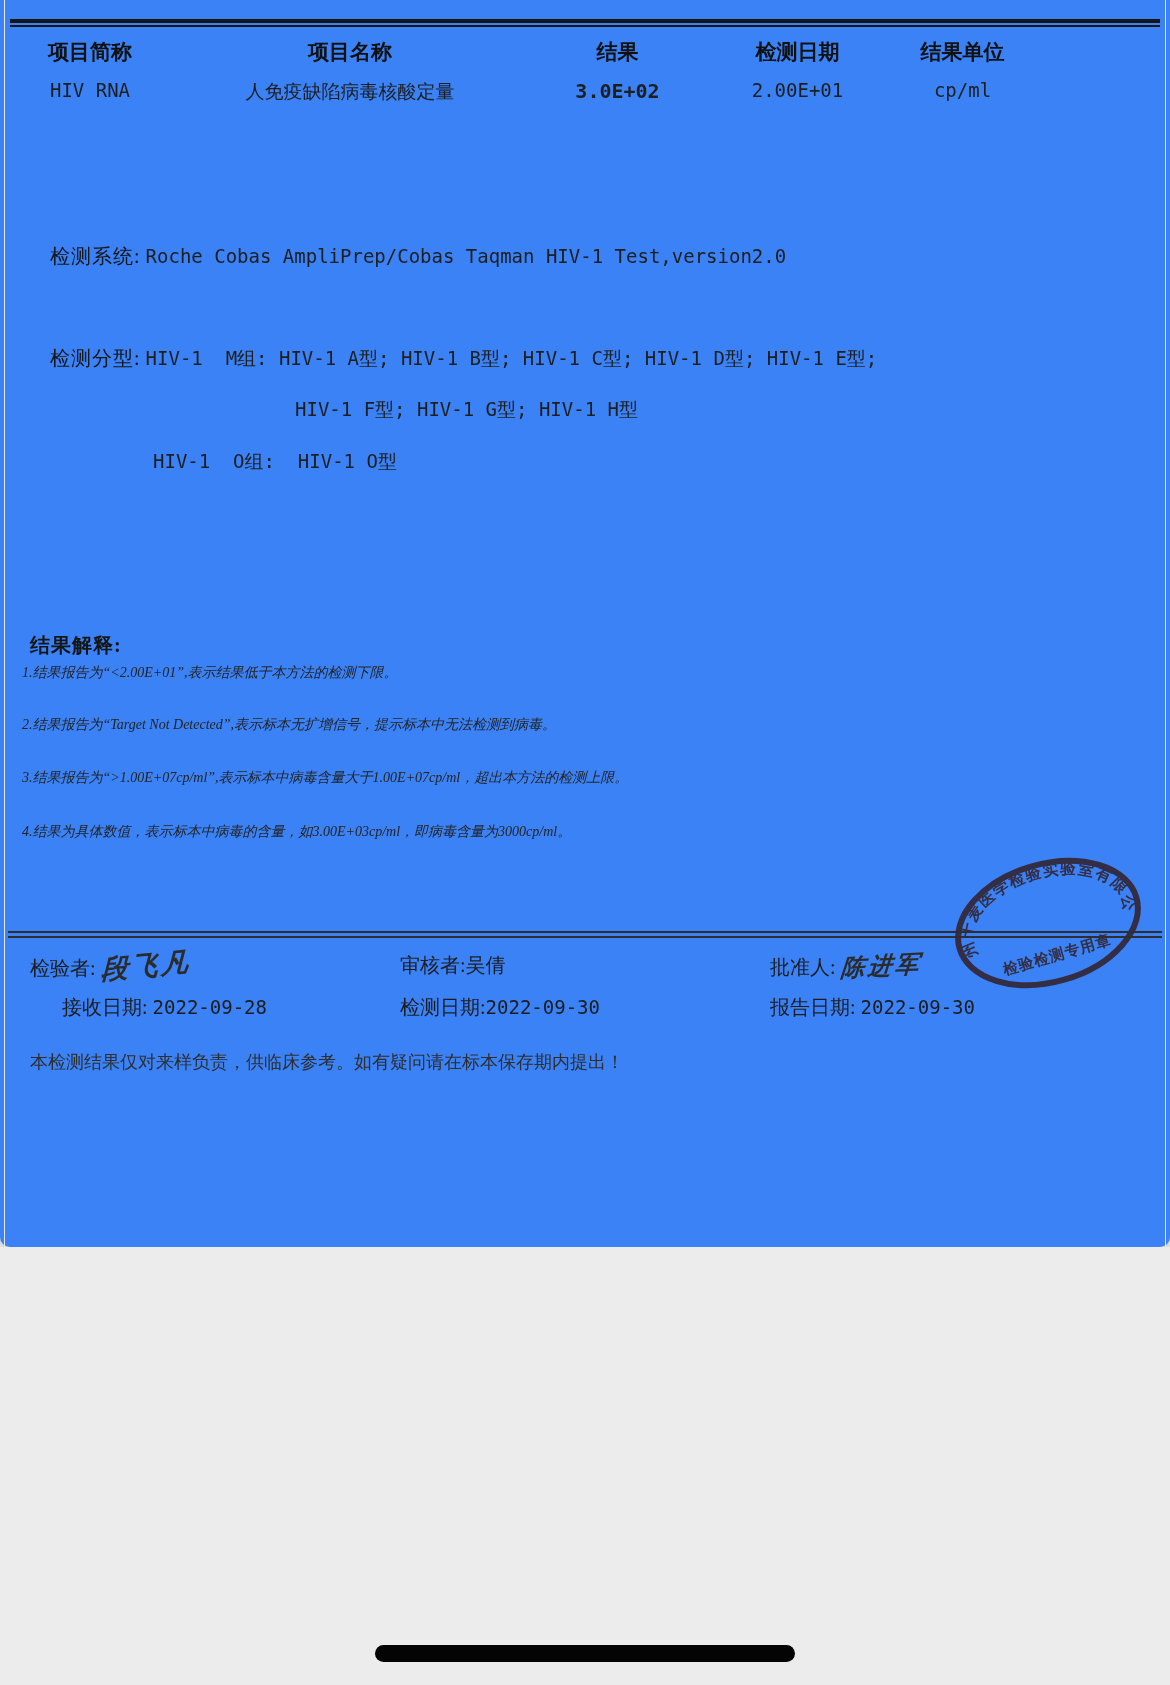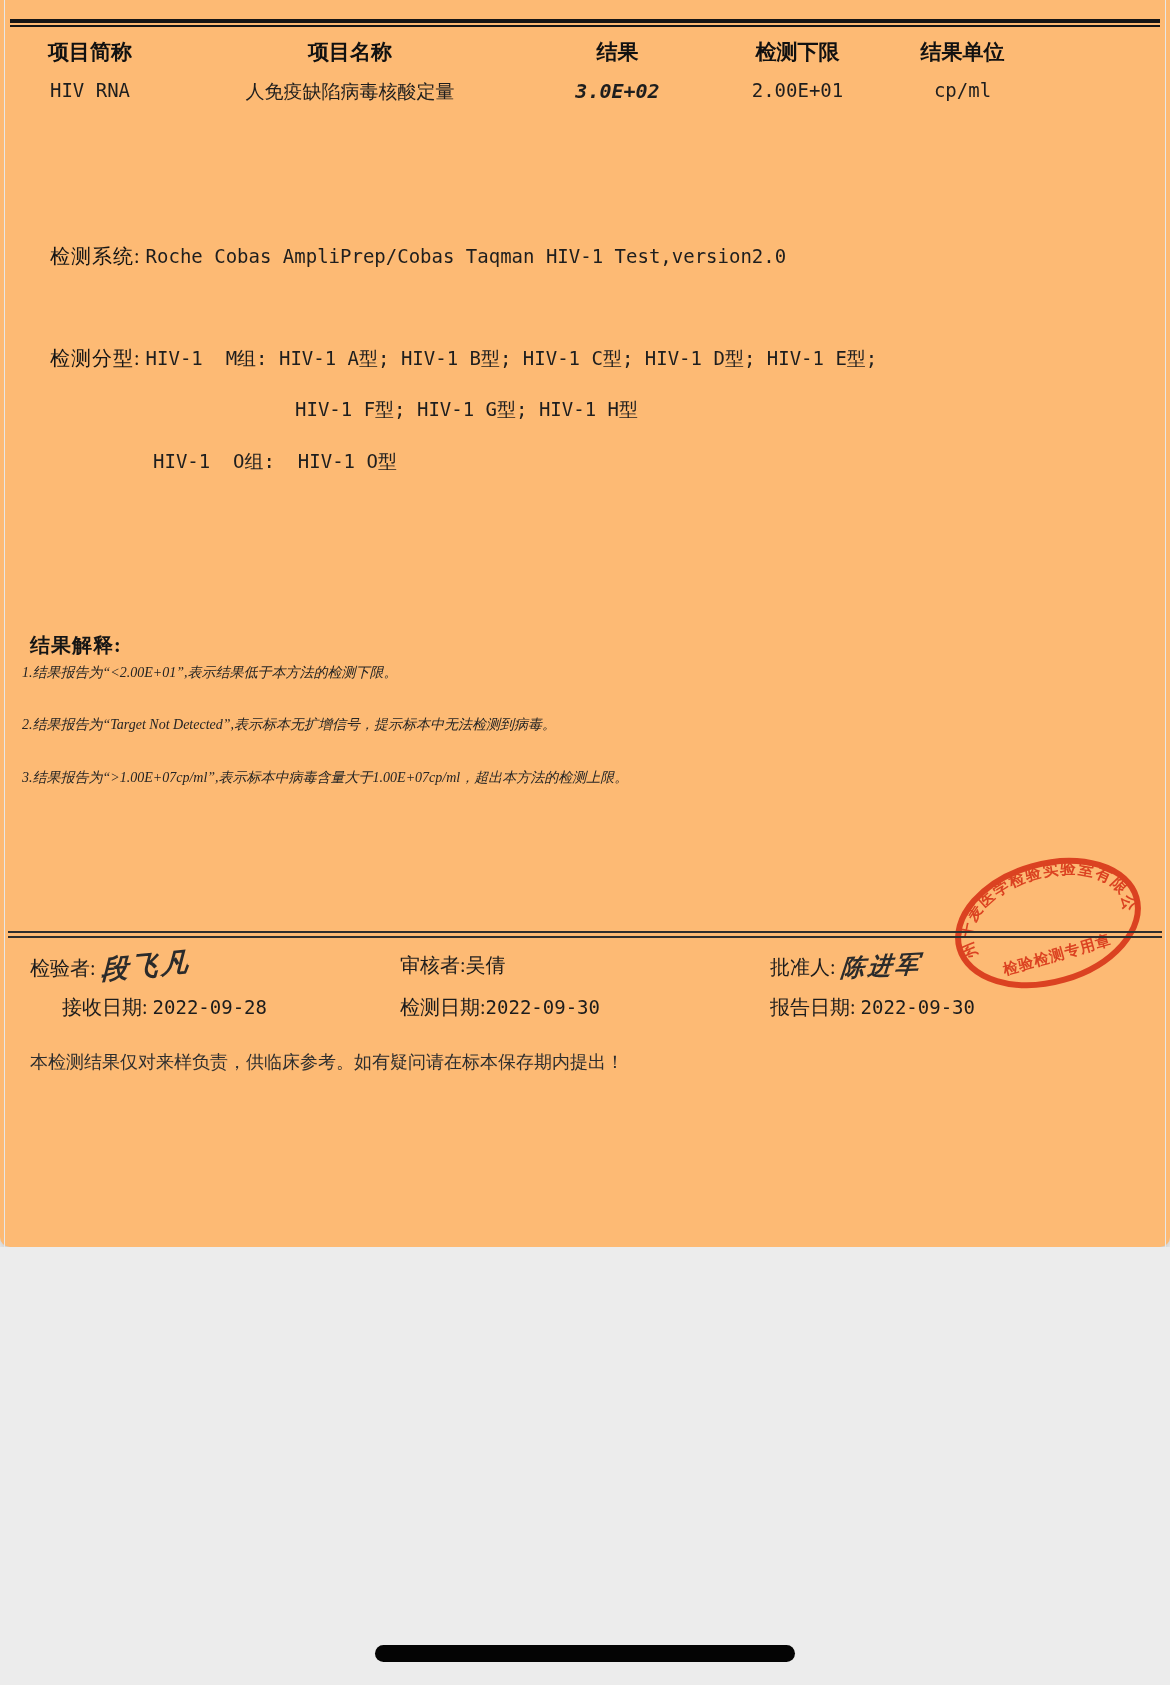--- a/index.html
+++ b/index.html
@@ -4,25 +4,25 @@
 <style>
   html,body { margin:0; padding:0; }
   body {
     width:1170px; height:1685px; position:relative;
     background:#ececec; overflow:hidden;
     font-family:"Liberation Serif","DejaVu Serif",serif;
     color:#1e1e1e;
   }
   .mono { font-family:"DejaVu Sans Mono","Liberation Mono",monospace; }
   .pre { white-space:pre; }
-  .bold { font-weight:bold;font-style:italic; }
+  .bold { font-weight:bold; }
 
   .page {
     position:absolute; left:0; top:0; width:1170px; height:1247px;
-    background:#fdba74;
+    background:#3b82f6;
     border-radius:0 0 10px 10px;
     box-shadow:0 3px 9px rgba(0,0,0,.16);
   }
   .page-edge { position:absolute; top:0; width:1px; height:1247px; background:#e7e7e7; }
 
   
   .rule-top {
     position:absolute; left:10px; top:19px; width:1150px; height:2px;
     border-top:4px solid #161616; border-bottom:2px solid #161616;
   }
@@ -71,21 +71,21 @@
 <div class="page">
   <div class="page-edge" style="left:4px;"></div>
   <div class="page-edge" style="left:1165px;"></div>
 
   <div class="rule-top"></div>
 
   <div class="trow thead">
     <span class="c1">项目简称</span>
     <span class="c2">项目名称</span>
     <span class="c3">结果</span>
-    <span class="c4">检测下限</span>
+    <span class="c4">检测日期</span>
     <span class="c5">结果单位</span>
   </div>
 
   <div class="trow tbody">
     <span class="c1 mono">HIV RNA</span>
     <span class="c2">人免疫缺陷病毒核酸定量</span>
     <span class="c3 mono bold" style="font-size:20px;">3.0E+02</span>
     <span class="c4 mono">2.00E+01</span>
     <span class="c5 mono">cp/ml</span>
   </div>
@@ -101,20 +101,21 @@
     <span class="val mono pre">HIV-1 F型; HIV-1 G型; HIV-1 H型</span>
   </div>
   <div class="line" style="left:133px; top:426px;">
     <span class="val mono pre">HIV-1  O组:  HIV-1 O型</span>
   </div>
 
   <div class="interp-title">结果解释:</div>
   <div class="interp" style="top:664px;">1.结果报告为“&lt;2.00E+01”,表示结果低于本方法的检测下限。</div>
   <div class="interp" style="top:716px;">2.结果报告为“Target Not Detected”,表示标本无扩增信号，提示标本中无法检测到病毒。</div>
   <div class="interp" style="top:769px;">3.结果报告为“&gt;1.00E+07cp/ml”,表示标本中病毒含量大于1.00E+07cp/ml，超出本方法的检测上限。</div>
+  <div class="interp" style="top:823px;">4.结果为具体数值，表示标本中病毒的含量，如3.00E+03cp/ml，即病毒含量为3000cp/ml。</div>
 
   <svg class="stamp" viewBox="0 0 200 160">
     <g transform="rotate(-16 100 80)" fill="none" font-family="Liberation Serif, DejaVu Serif, serif">
       <ellipse cx="100" cy="80" rx="92" ry="59" stroke="#d9432e" stroke-width="6"></ellipse>
       <path id="stampArc" d="M 24.7 91.9 A 78 46 0 1 1 175.3 91.9" fill="none"></path>
       <text font-size="15.5" fill="#d9432e" font-weight="bold" letter-spacing="1.5" text-anchor="middle"><textPath href="#stampArc" startOffset="50%">杭州千麦医学检验实验室有限公司</textPath></text>
       <text x="100" y="118" font-size="15" fill="#d9432e" font-weight="bold" text-anchor="middle" letter-spacing="1">检验检测专用章</text>
     </g>
   </svg>
 

